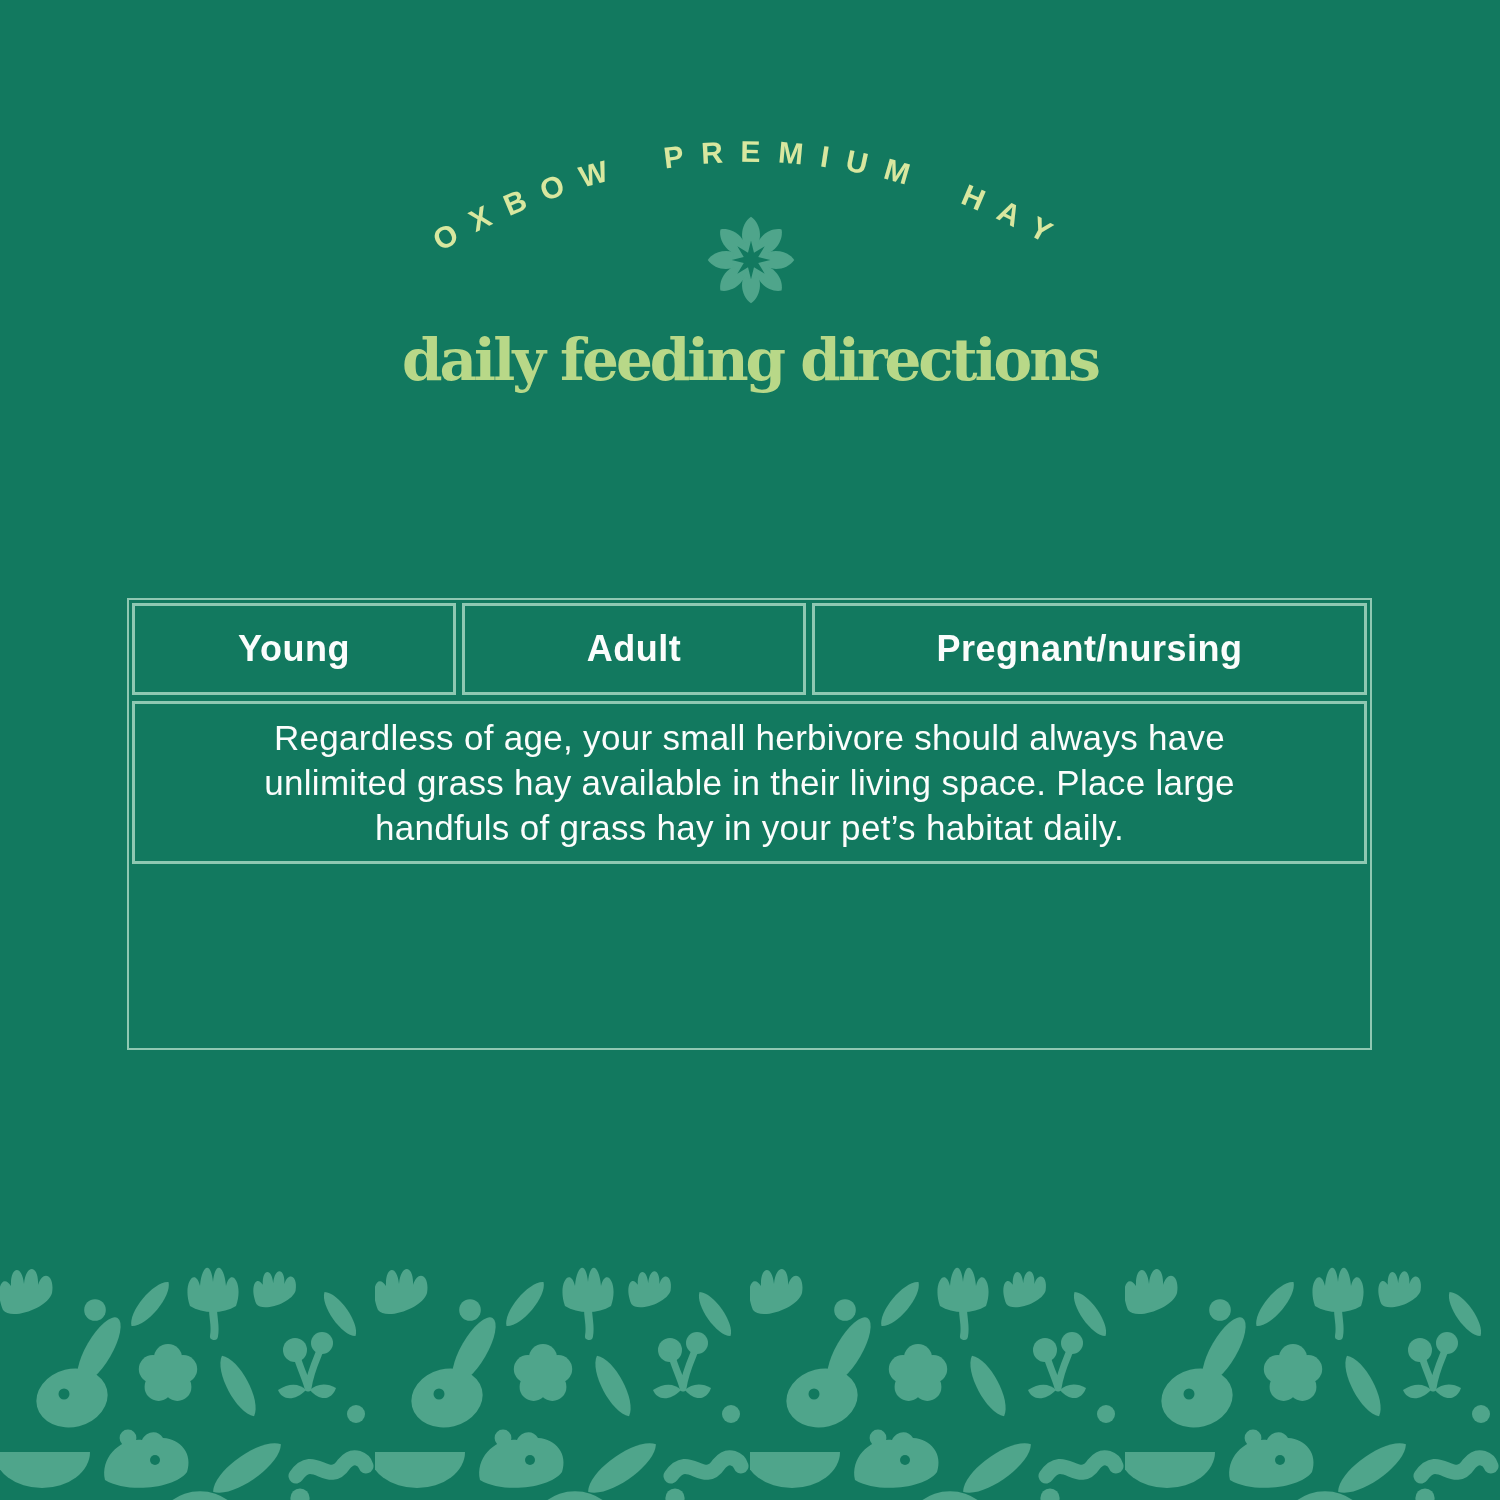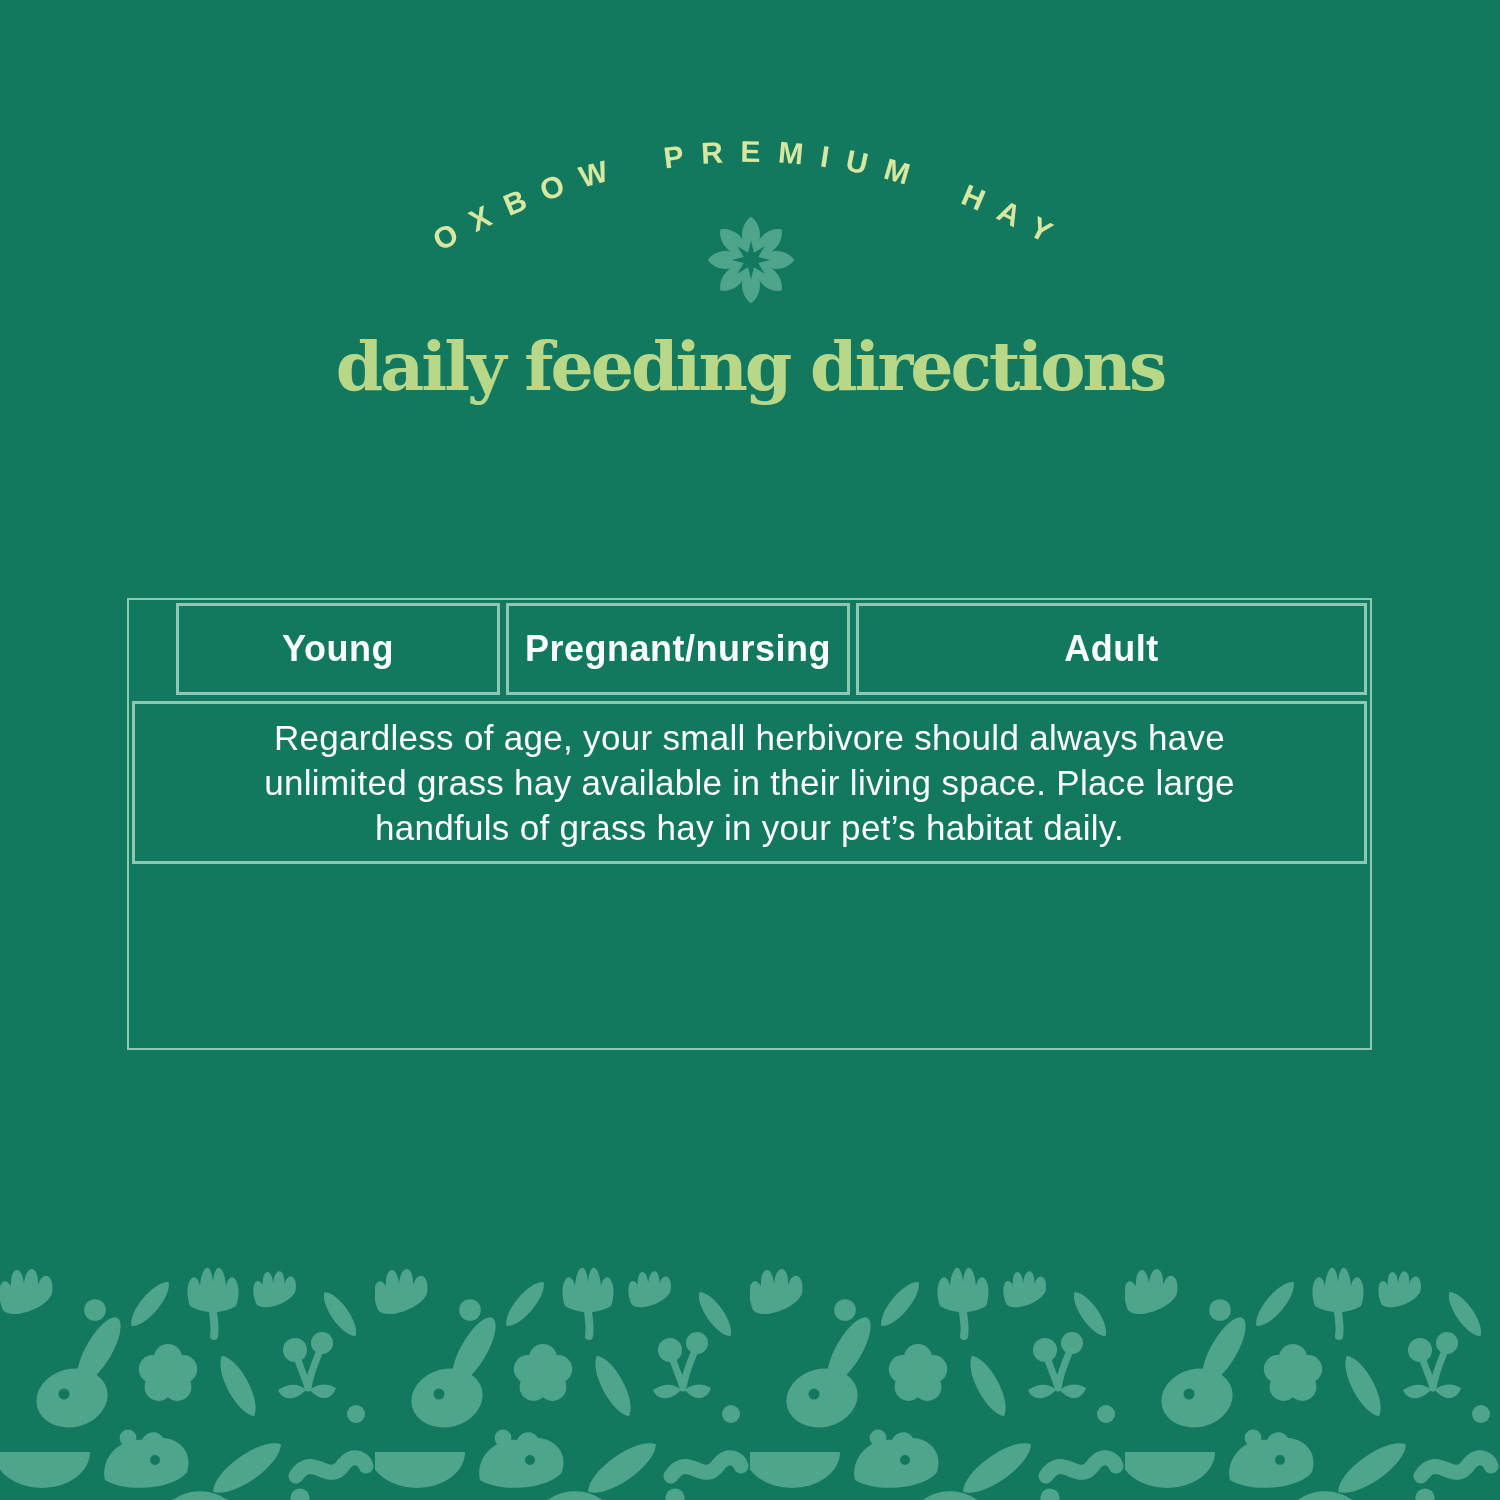--- a/index.html
+++ b/index.html
@@ -18,31 +18,31 @@
     fill:var(--arch-text);font-family:"Liberation Sans",sans-serif;
     font-size:30px;font-weight:600;letter-spacing:17px;word-spacing:14px;
   }
   .flower-svg{position:absolute;left:705px;top:214px;width:92px;height:92px;}
   .flower-svg .petal,.flower-svg .fcenter{fill:var(--motif);}
   .flower-svg .star{fill:var(--bg);}
   .title{
     position:absolute;left:0;right:0;top:326px;margin:0;
     text-align:center;
     font-family:"DejaVu Serif","Liberation Serif",serif;
-    font-weight:700;font-size:68px;letter-spacing:-3px;
+    font-weight:700;font-size:58px;letter-spacing:-3px;
     color:var(--title-text);
   }
   
   .feed-table{
     position:absolute;left:127px;top:598px;width:1245px;height:452px;
     box-sizing:border-box;border:2px solid var(--border);padding:3px;
     display:grid;grid-template-rows:92px 163px 1fr;grid-row-gap:6px;gap:6px;
   }
   .thead{
-    display:grid;grid-template-columns:324px 344px 1fr;grid-column-gap:6px;gap:6px;margin-left:44px;
+    display:grid;grid-template-columns:324px 344px 1fr;grid-column-gap:6px;gap:6px;
   }
   .cell{
     box-sizing:border-box;border:3px solid var(--border);
     display:flex;align-items:center;justify-content:center;text-align:center;
     color:var(--body-text);
   }
   .th{font-weight:700;font-size:36px;letter-spacing:0.5px;}
   .note{
     font-size:35px;line-height:45px;font-weight:400;
     white-space:pre-line;padding:6px 30px;letter-spacing:0.3px;
@@ -80,22 +80,22 @@
     </g>
     <circle class="fcenter" r="20"></circle>
     <path class="star" d="M0,-21 L3.25,-7.85 L14.85,-14.85 L7.85,-3.25 L21,0 L7.85,3.25 L14.85,14.85 L3.25,7.85 L0,21 L-3.25,7.85 L-14.85,14.85 L-7.85,3.25 L-21,0 L-7.85,-3.25 L-14.85,-14.85 L-3.25,-7.85 Z"></path>
   </svg>
 
   <h1 class="title">daily feeding directions</h1>
 
   <div class="feed-table">
     <div class="thead">
       <div class="cell th">Young</div>
+      <div class="cell th">Adult</div>
       <div class="cell th">Pregnant/nursing</div>
-      <div class="cell th">Adult</div>
     </div>
     <div class="cell note">Regardless of age, your small herbivore should always have
 unlimited grass hay available in their living space. Place large
 handfuls of grass hay in your pet’s habitat daily.</div>
   </div>
 
   <svg class="pattern-svg" viewBox="0 0 1500 238" preserveAspectRatio="none">
     <defs>
       <g id="mot-rabbit">
         <ellipse class="m" rx="36" ry="29" transform="translate(0,18) rotate(-14)"></ellipse>

